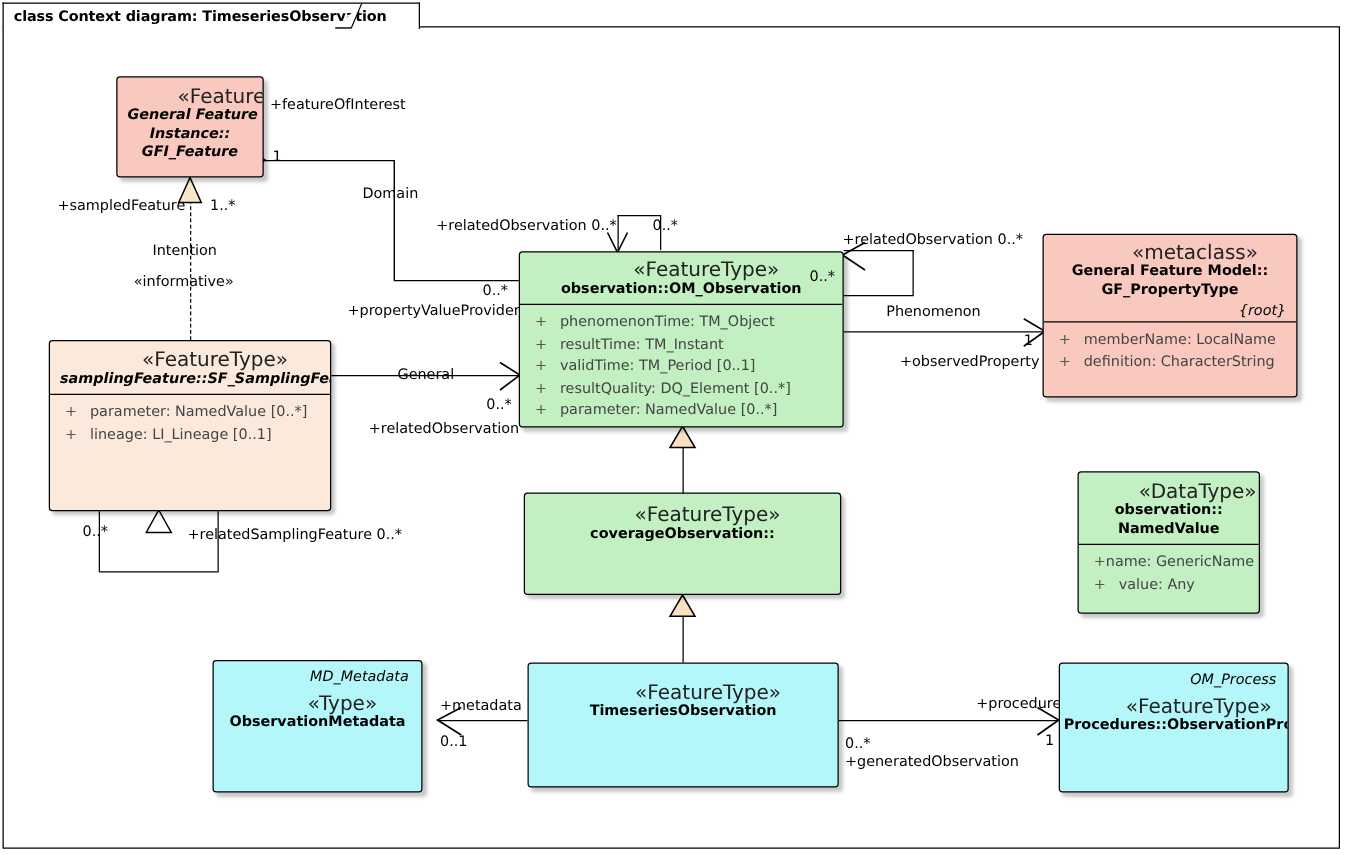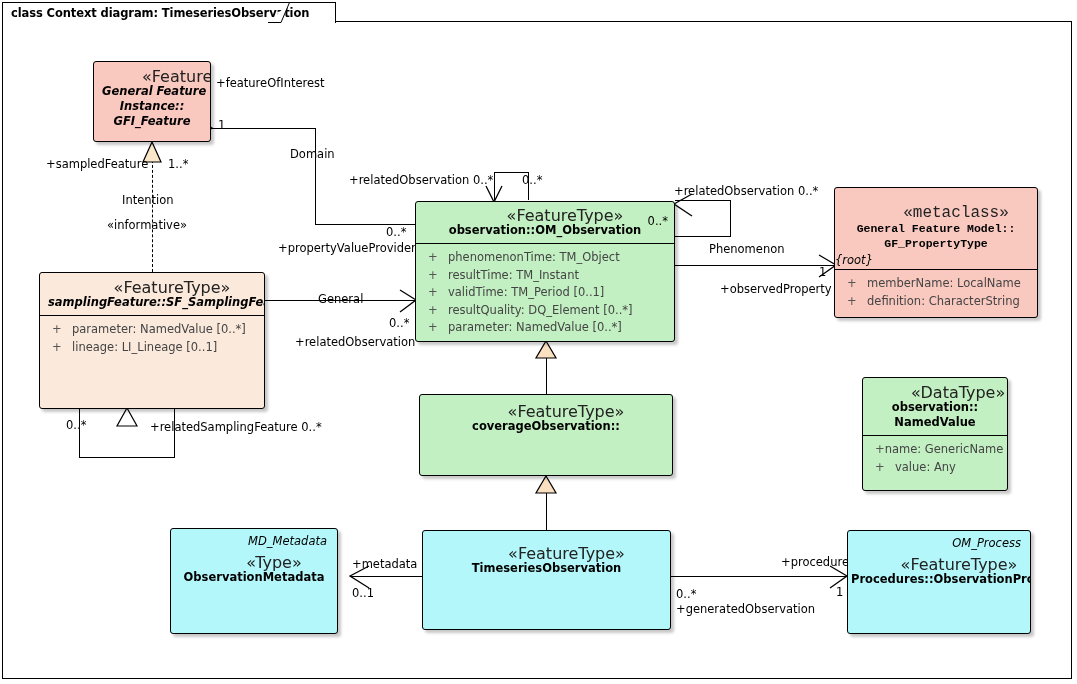--- a/index.html
+++ b/index.html
@@ -122,20 +122,21 @@
   .mult-corner {
     position: absolute;
     font-size: 11.5px;
     color: #000;
     white-space: nowrap;
   }
   .root-tag {
     font-size: 11.5px;
     font-style: italic;
     color: #000;
+    text-align: right;
     padding: 0 8px 2px 0;
     white-space: nowrap;
   }
 
   
   .c-pink   { background: #f9c8bf; }
   .c-pink2  { background: #f9c9c0; }
   .c-peach  { background: #fbe9dc; }
   .c-green  { background: #c2f0c2; }
   .c-cyan   { background: #b3f7fa; }
@@ -280,21 +281,21 @@
         <span>resultQuality: DQ_Element [0..*]</span>
       </div>
       <div class="attr">
         <span class="vis">+</span>
         <span>parameter: NamedValue [0..*]</span>
       </div>
     </div>
   </div>
 
   <div class="uml c-pink2" style="left:834px; top:187px; width:204px; height:131px;">
-    <div class="hdr" style="padding-top:18px; padding-bottom:2px;font-family:Liberation Mono, monospace;">
+    <div class="hdr" style="padding-top:6px; padding-bottom:2px;">
       <div class="stereo">«metaclass»</div>
       <div class="cname">General Feature Model::</div>
       <div class="cname">GF_PropertyType</div>
     </div>
     <div class="root-tag">{root}</div>
     <div class="divider"></div>
     <div class="attrs">
       <div class="attr">
         <span class="vis">+</span>
         <span>memberName: LocalName</span>

